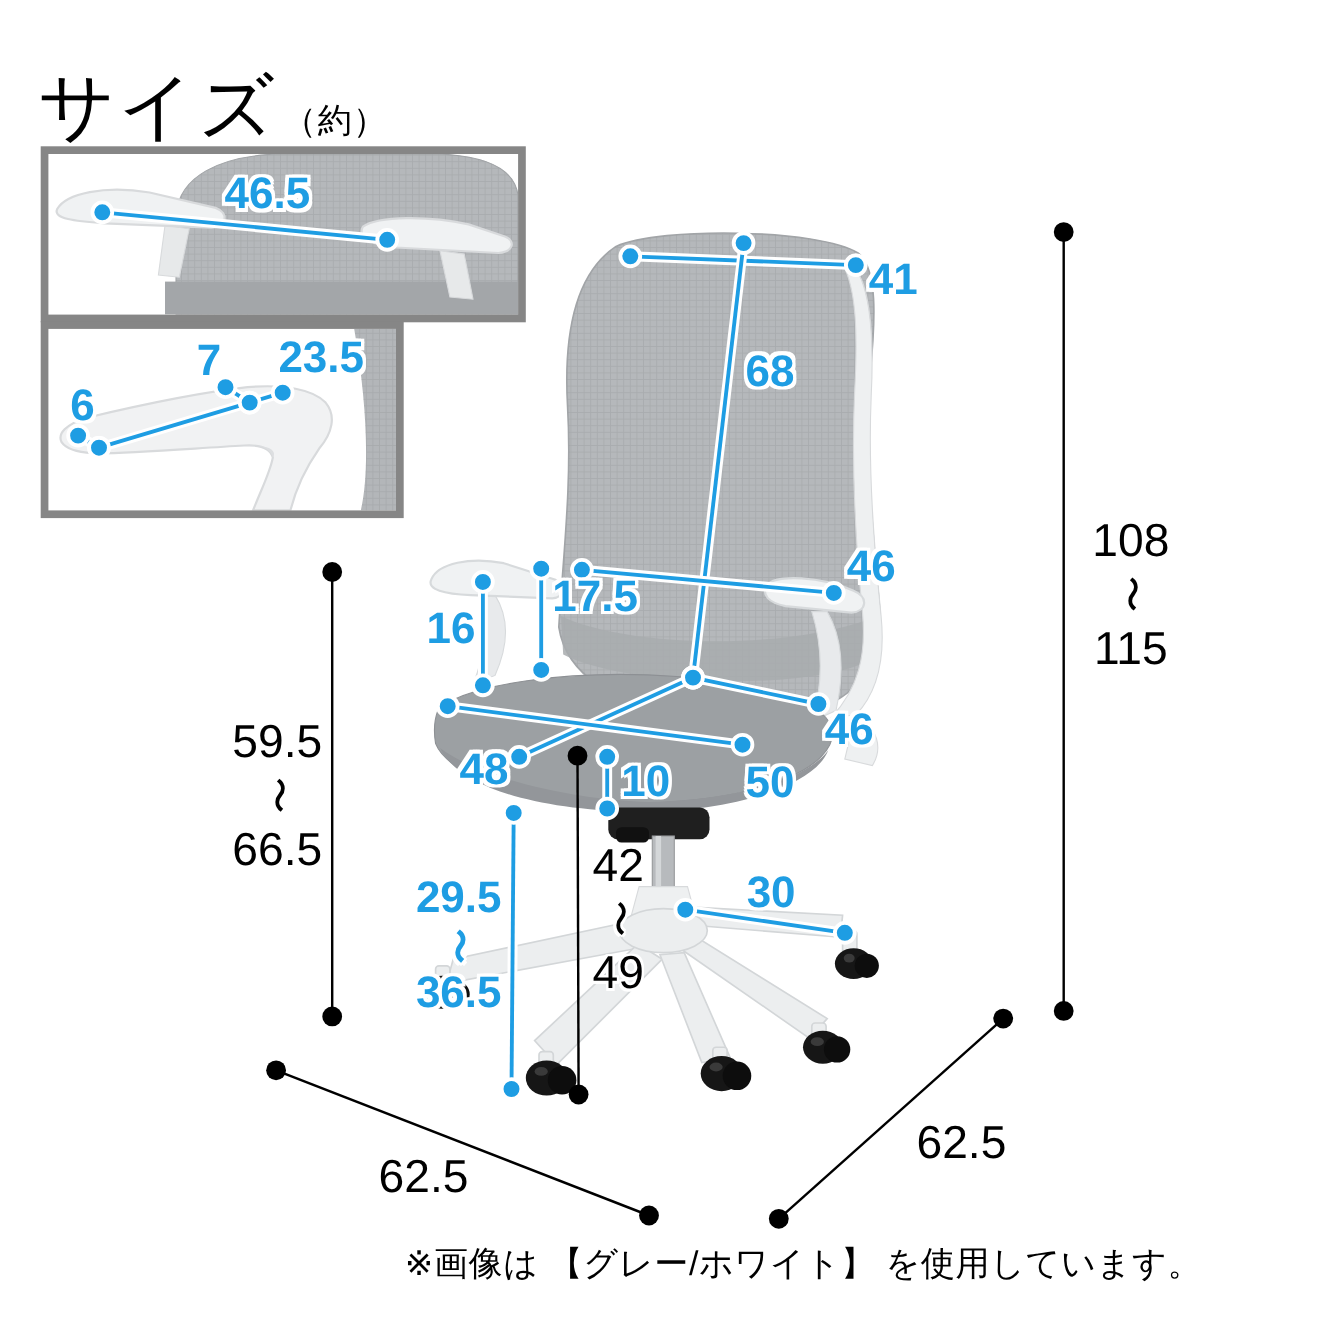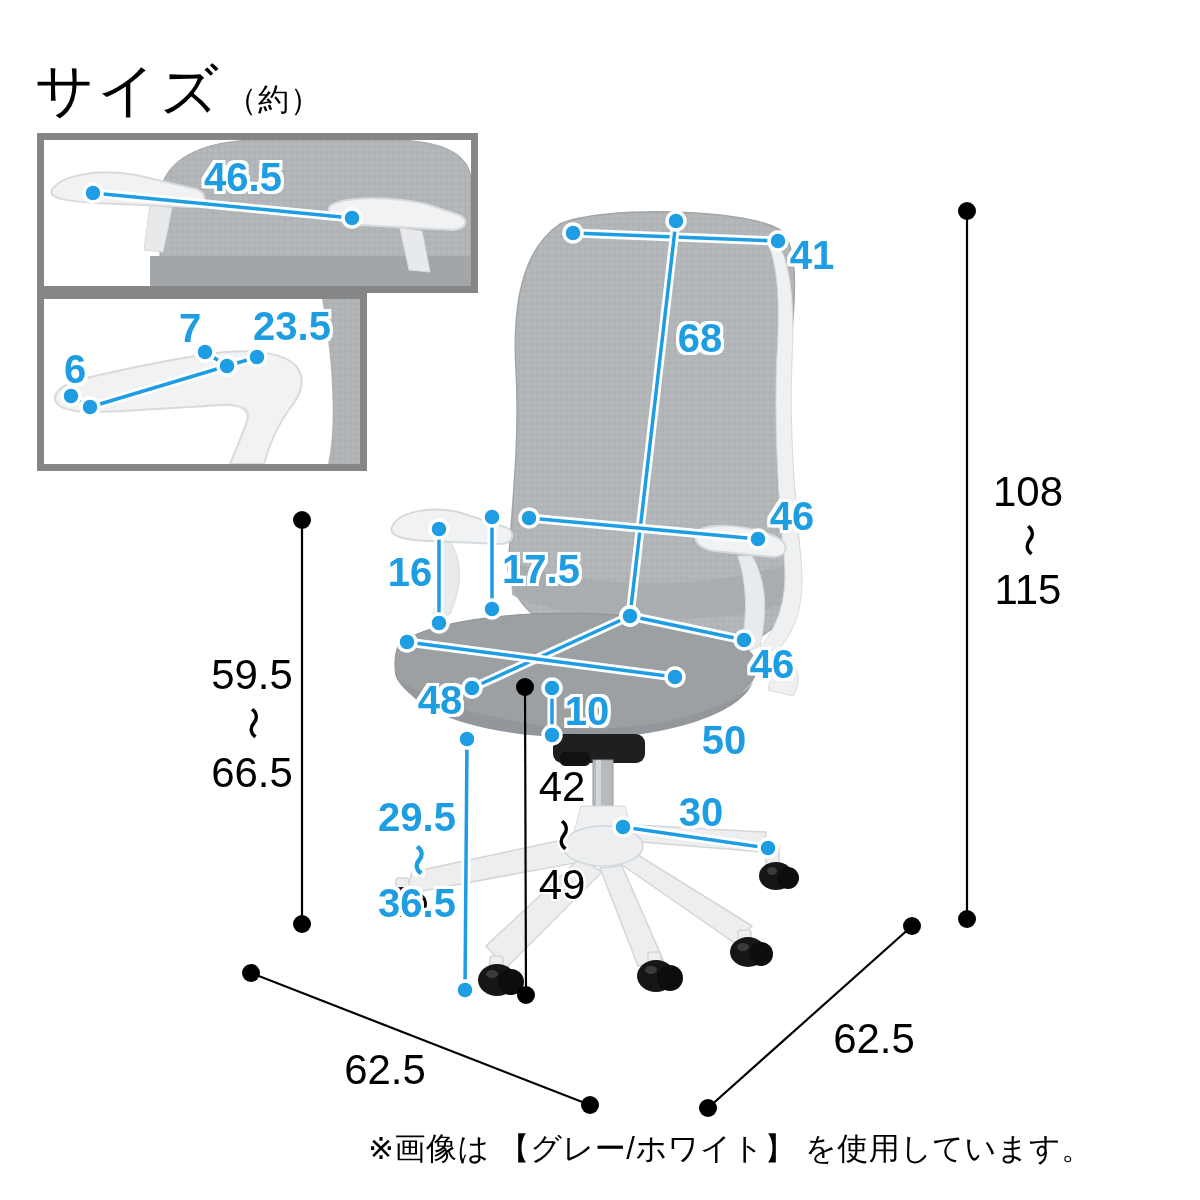--- a/index.html
+++ b/index.html
@@ -12,21 +12,21 @@
   #labels{position:absolute;left:0;top:0;width:1200px;height:858px;z-index:3;pointer-events:none;}
   .dim-label{position:absolute;transform:translate(-50%,-50%);white-space:nowrap;text-align:center;}
   .dim-label.blue{color:#1e9de3;font-weight:bold;font-size:40px;line-height:43px;
      text-shadow:-3px -3px 0 #fff,3px -3px 0 #fff,-3px 3px 0 #fff,3px 3px 0 #fff,
                  -3px 0 0 #fff,3px 0 0 #fff,0 -3px 0 #fff,0 3px 0 #fff;}
   .dim-label.black{color:#000;font-size:42px;font-weight:400;line-height:49px;
      text-shadow:-2px -2px 0 #fff,2px -2px 0 #fff,-2px 2px 0 #fff,2px 2px 0 #fff,
                  -2px 0 0 #fff,2px 0 0 #fff,0 -2px 0 #fff,0 2px 0 #fff;}
   .tilde{transform:rotate(90deg);font-size:0.8em;}
   .title-row{position:absolute;left:35px;top:52px;display:flex;align-items:baseline;color:#000;z-index:3;}
-  .t-main{font-size:58px;letter-spacing:3px;}
+  .t-main{font-size:68px;letter-spacing:3px;}
   .t-approx{font-size:31px;margin-left:4px;letter-spacing:1px;}
   .t-unit{font-size:37px;margin-left:44px;}
   .footnote{position:absolute;left:368px;top:1128px;font-size:31px;color:#000;z-index:3;letter-spacing:0.5px;}
 </style>
 </head>
 <body>
 
 <div id="stage">
 
   <div class="title-row">
@@ -276,24 +276,24 @@
 
   <div id="labels">
       <div class="dim-label blue" style="left: 243px; top: 177px;">46.5</div>
       <div class="dim-label blue" style="left: 75px; top: 369px;">6</div>
       <div class="dim-label blue" style="left: 190px; top: 328px;">7</div>
       <div class="dim-label blue" style="left: 292px; top: 326px;">23.5</div>
       <div class="dim-label blue" style="left: 812px; top: 255px;">41</div>
       <div class="dim-label blue" style="left: 700px; top: 338px;">68</div>
       <div class="dim-label blue" style="left: 792px; top: 516px;">46</div>
       <div class="dim-label blue" style="left: 410px; top: 572px;">16</div>
-      <div class="dim-label blue" style="left: 541px; top: 569px; text-align: center;">17.5</div>
+      <div class="dim-label blue" style="left: 541px; top: 543px; text-align: center;">17.5</div>
       <div class="dim-label blue" style="left: 440px; top: 700px;">48</div>
       <div class="dim-label blue" style="left: 772px; top: 664px;">46</div>
-      <div class="dim-label blue" style="left: 700px; top: 740px; margin-left: 24px;">50</div>
+      <div class="dim-label blue" style="left: 700px; top: 712px;">50</div>
       <div class="dim-label blue" style="left: 587px; top: 711px;">10</div>
       <div class="dim-label blue" style="left: 417px; top: 860px; text-align: center;">
         <div>29.5</div>
         <div class="tilde">〜</div>
         <div>36.5</div>
       </div>
       <div class="dim-label blue" style="left: 701px; top: 812px;">30</div>
       <div class="dim-label black" style="left: 252px; top: 723px;">
         <div>59.5</div>
         <div class="tilde">〜</div>

